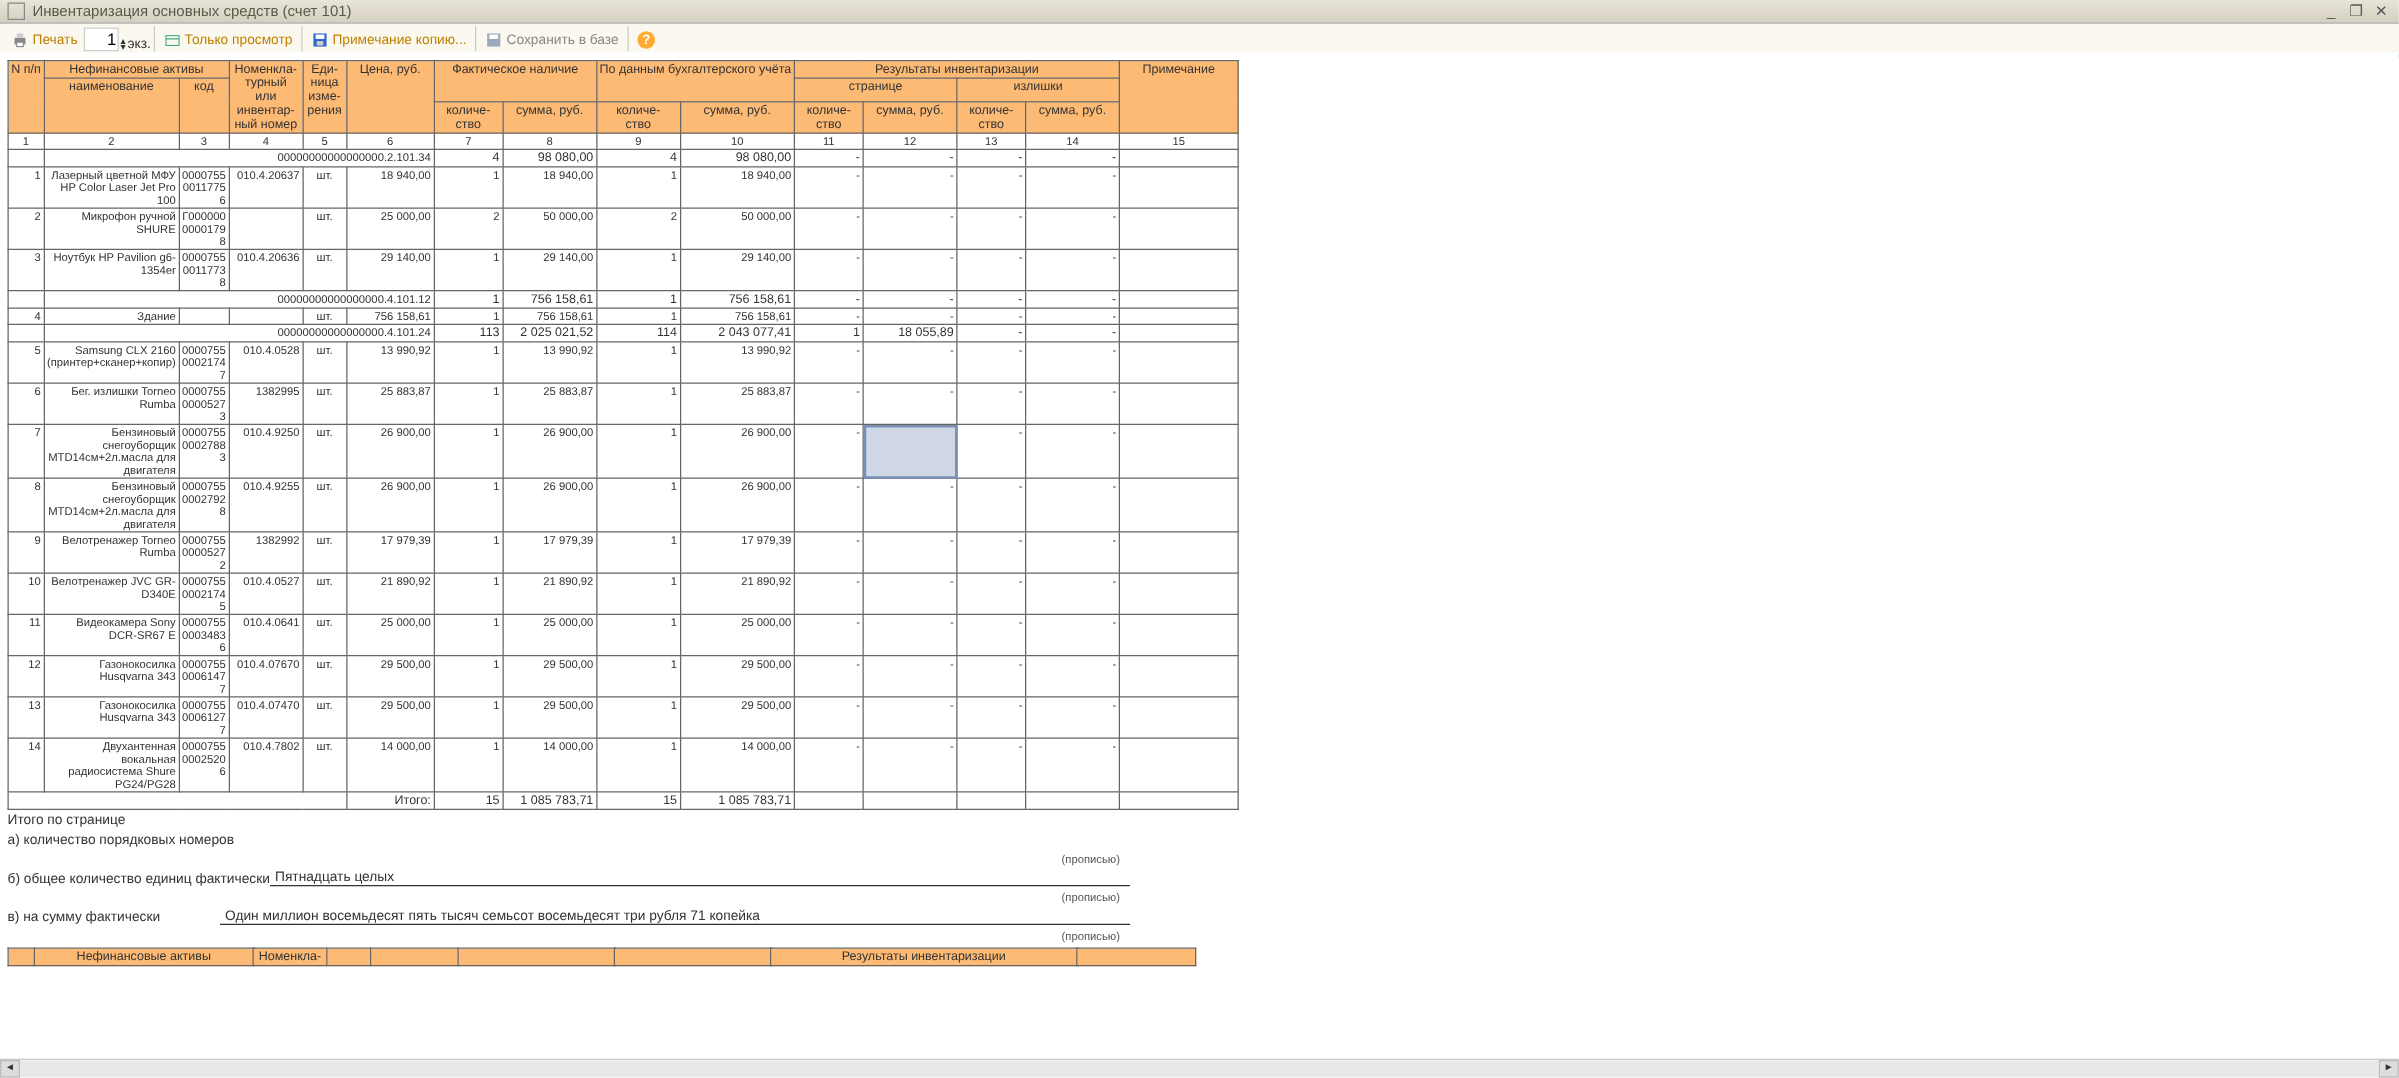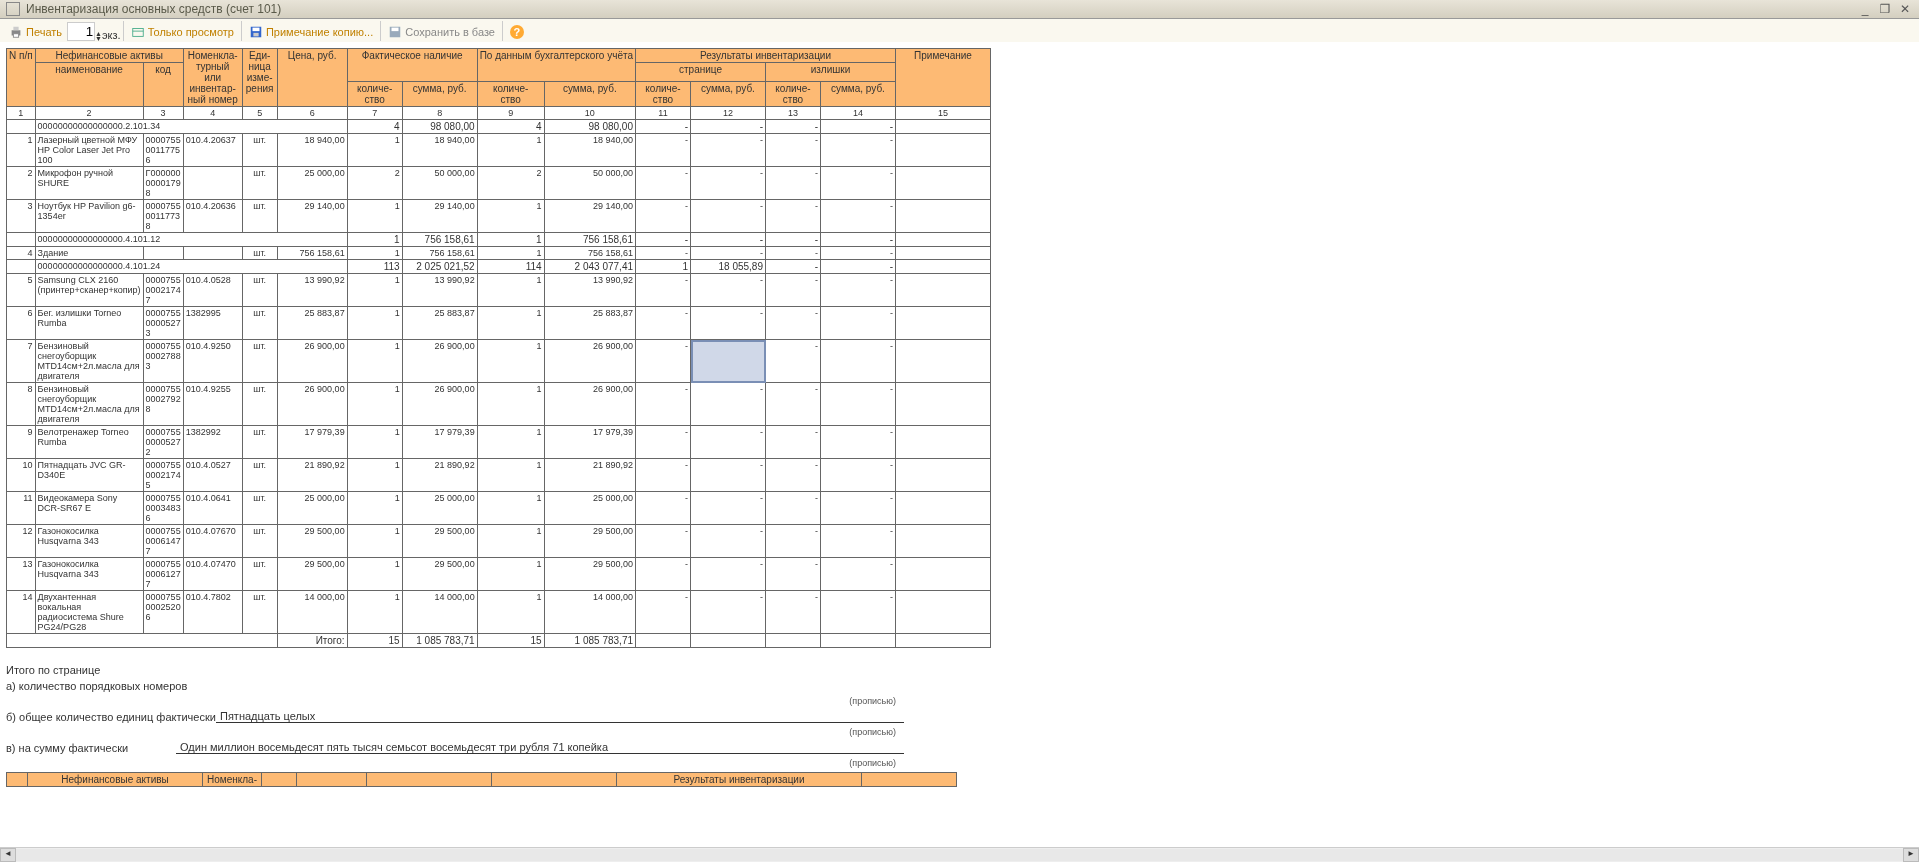--- a/index.html
+++ b/index.html
@@ -11,28 +11,28 @@
 .toolbar .sep{width:1px;height:20px;background:#ccc;margin:0 2px}
 .toolbar .copies{width:24px;text-align:right;border:1px solid #ccc;padding:1px}
 .toolbar .spinner{display:inline-flex;flex-direction:column;line-height:5px;font-size:7px;cursor:pointer}
 .ico{display:inline-block;width:14px;height:14px}
 .link-orange{color:#c08000}
 .link-gray{color:#888}
 .content{position:absolute;top:42px;bottom:14px;left:0;right:0;overflow:auto;background:#fff;padding:6px}
 .sheet{font-size:10px}
 table.grid{border-collapse:collapse}
 table.grid th,table.grid td{border:1px solid #666;padding:1px 2px;font-weight:normal;text-align:center;vertical-align:top;white-space:nowrap}
-table.grid td.l{text-align:left;white-space:normal;font-size:9px}
+table.grid td.l{text-align:right;white-space:normal;font-size:9px}
 table.grid td.r{text-align:right}
 table.grid .hdr{background:#fdba74}
 .num-row td{font-size:9px}
 .group-row td{font-weight:bold}
 .data-row td{font-size:9px}
 .sel-cell{background:#d0d8e8!important;outline:2px solid #7a8fb5;outline-offset:-2px}
-.totals{margin-top:16px;font-size:11px}
+.totals{margin-top:2px;font-size:11px}
 .totals .row{display:flex;align-items:flex-end;margin:4px 0}
 .totals .lbl{width:210px}
 .totals .val{border-bottom:1px solid #333;min-width:120px;padding:0 4px}
 .totals .hint{font-size:9px;color:#555;text-align:right}
 .hscroll{position:absolute;bottom:0;left:0;right:0;height:14px;background:#eee;border-top:1px solid #ccc;display:flex;align-items:center}
 .hscroll .arrow{width:14px;height:12px;background:#ddd;border:1px solid #bbb;text-align:center;line-height:10px;font-size:8px;cursor:pointer}
 .hscroll .track{flex:1;height:12px;background:#e8e8e8;position:relative}
 svg{display:block}
 </style>
 </head>
@@ -329,21 +329,21 @@
             <td class="r">1</td>
             <td class="r">17 979,39</td>
             <td class="r">-</td>
             <td class="r">-</td>
             <td class="r">-</td>
             <td class="r">-</td>
             <td></td>
           </tr>
           <tr class="data-row">
             <td class="r">10</td>
-            <td class="l">Пятнадцать JVC GR-D340E</td>
+            <td class="l">Велотренажер JVC GR-D340E</td>
             <td class="l">0000755<br>0002174<br>5</td>
             <td class="l">010.4.0527</td>
             <td>шт.</td>
             <td class="r">21 890,92</td>
             <td class="r">1</td>
             <td class="r">21 890,92</td>
             <td class="r">1</td>
             <td class="r">21 890,92</td>
             <td class="r">-</td>
             <td class="r">-</td>

